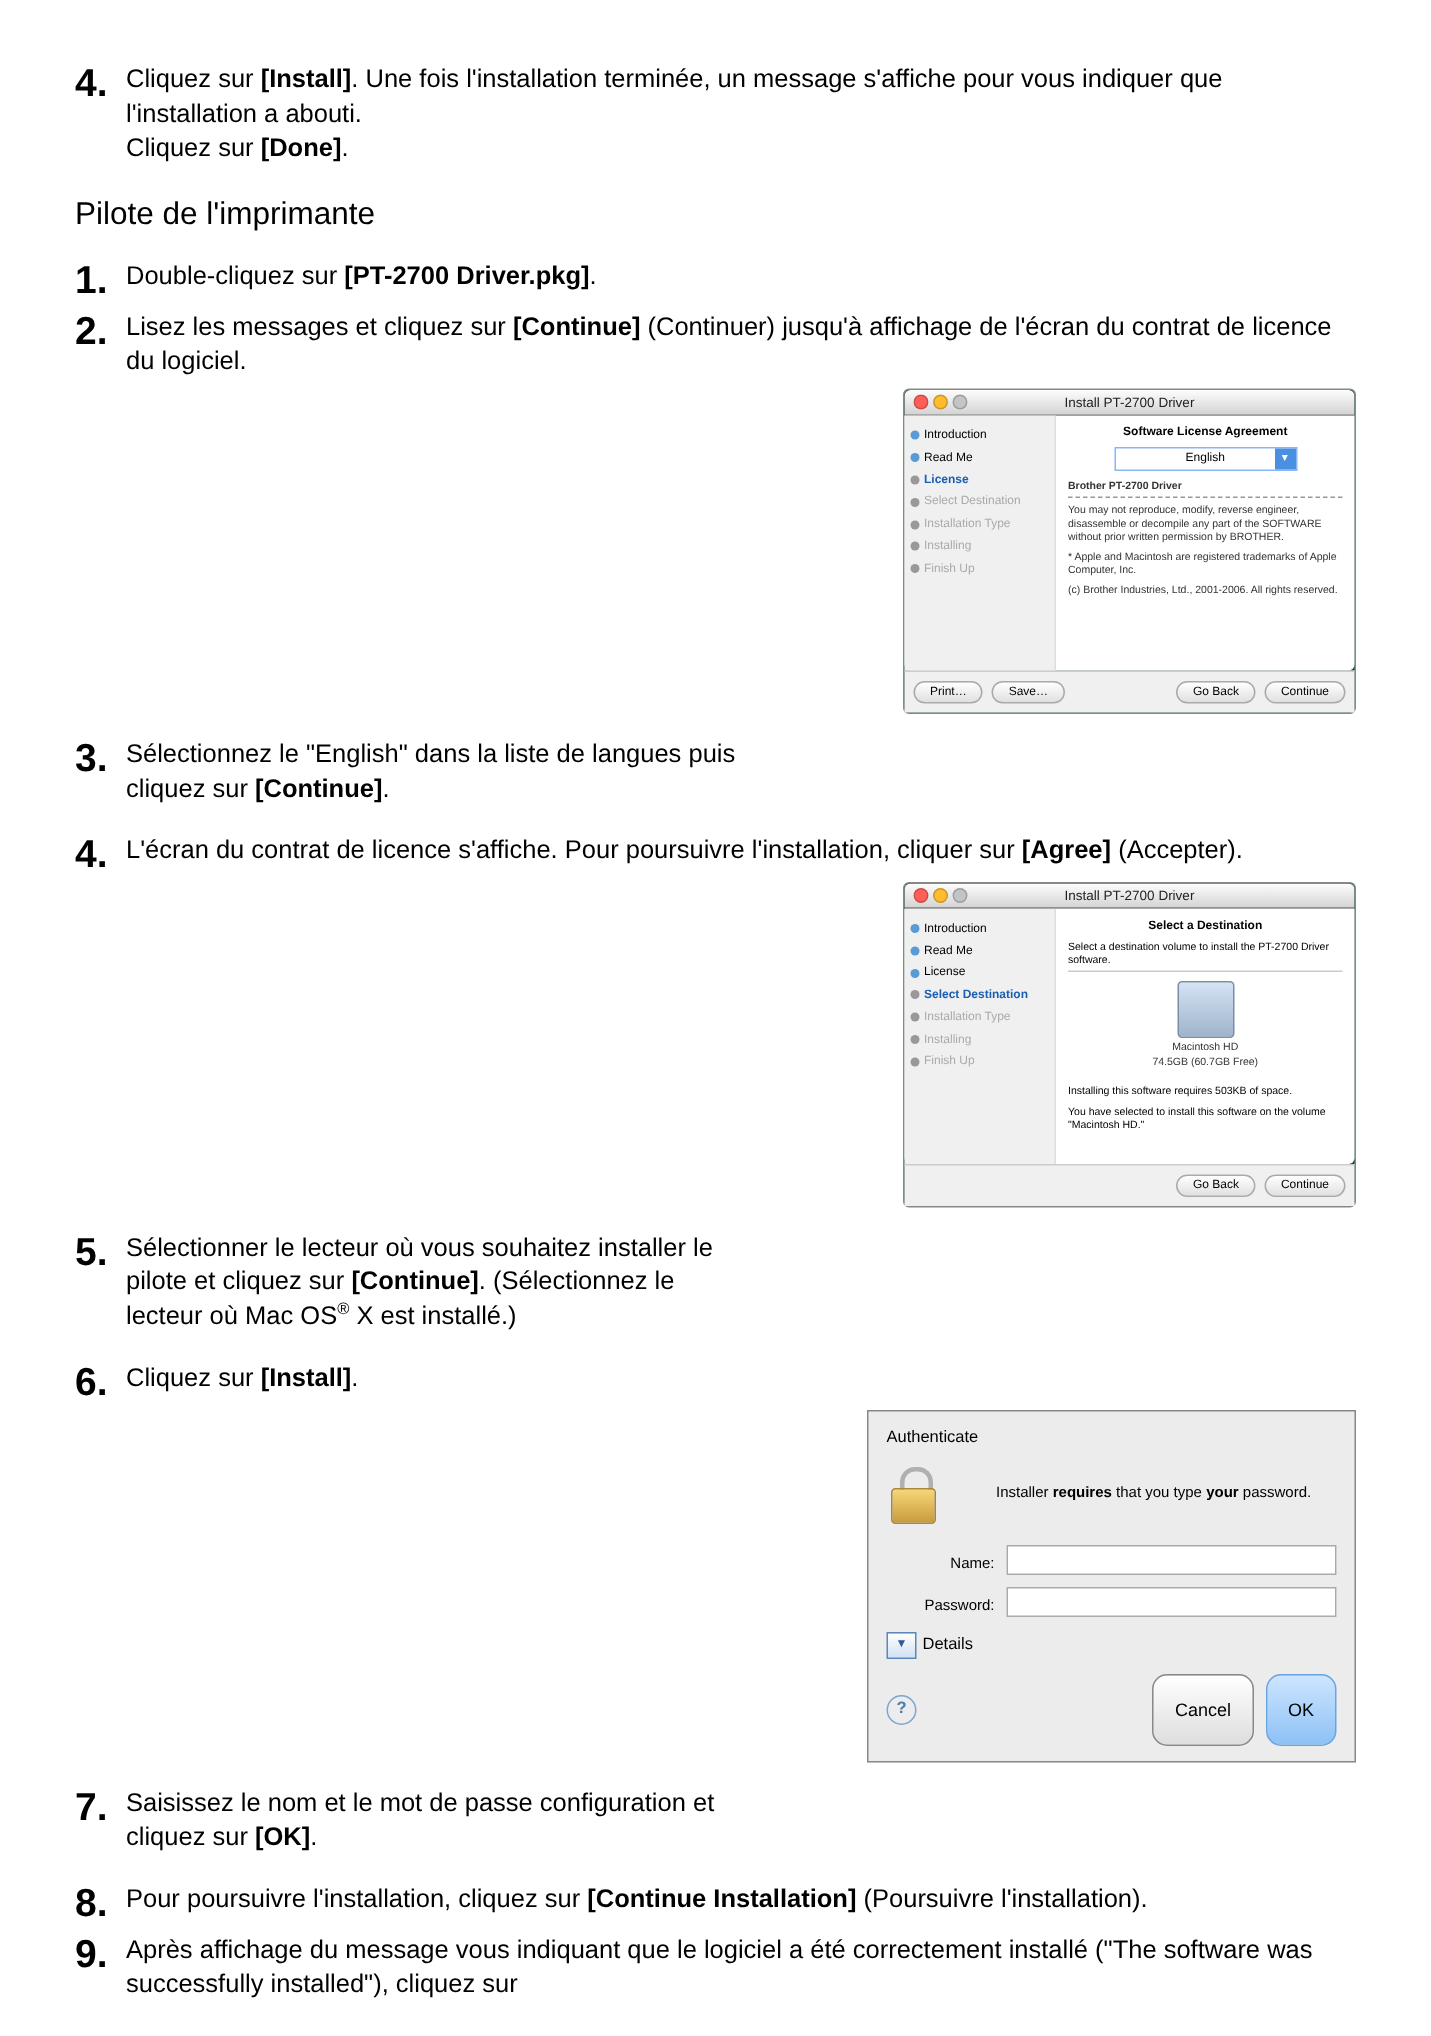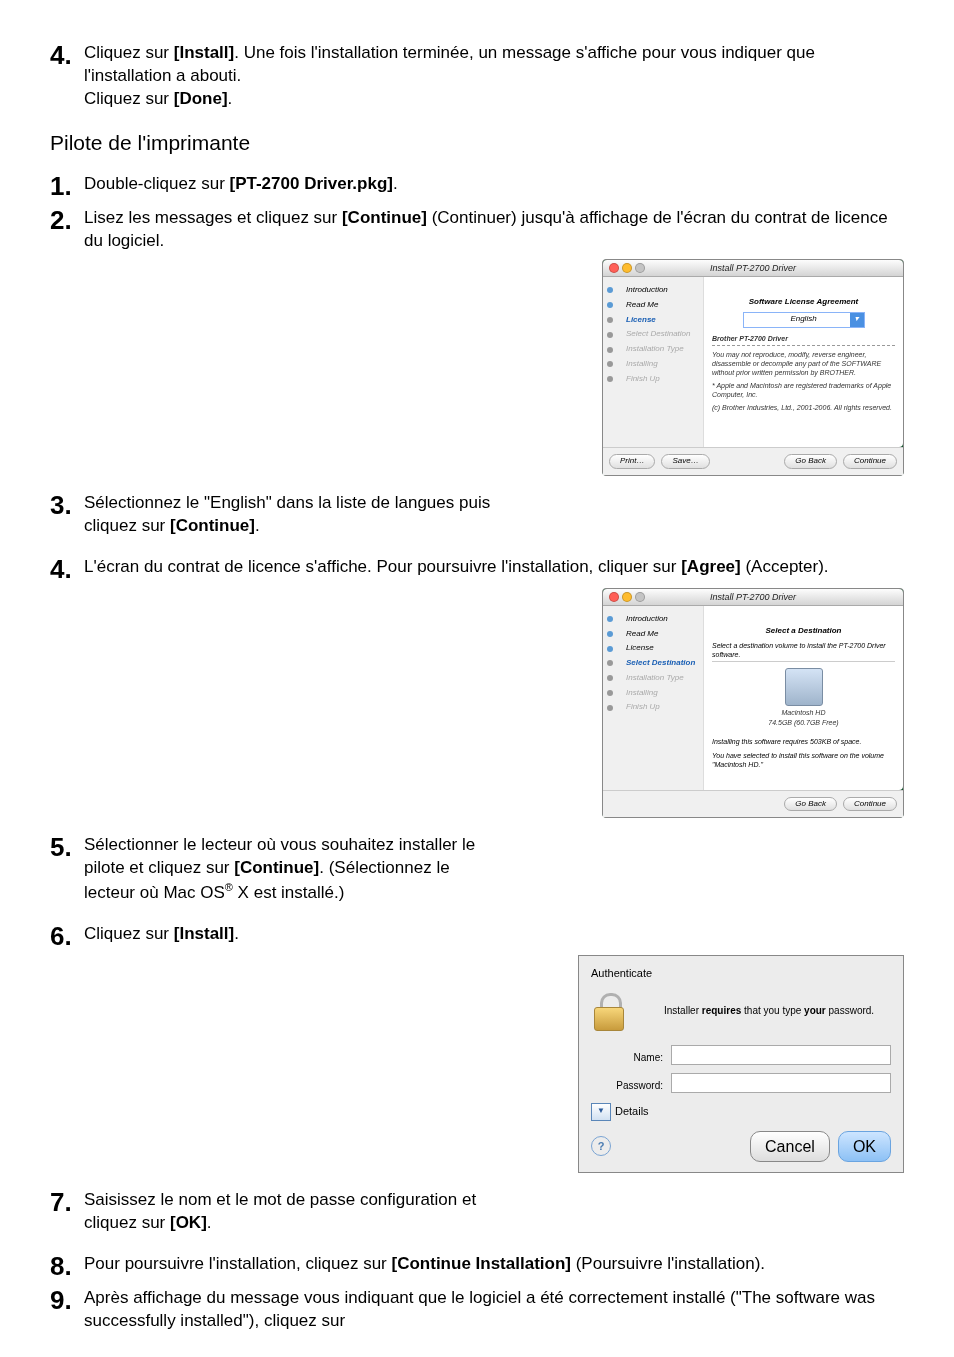--- a/index.html
+++ b/index.html
@@ -6,34 +6,34 @@
 .note-box { border: 1px solid #000; padding: 8px 14px; margin-bottom: 20px; display: flex; }
 .note-label { font-weight: bold; margin-right: 20px; flex-shrink: 0; }
 .note-text { flex: 1; }
 .step { display: flex; margin-bottom: 6px; align-items: flex-start; clear: both; }
 .step-num { font-family: Arial, sans-serif; font-weight: 900; font-size: 26px; width: 34px; flex-shrink: 0; line-height: 1; margin-top: 2px; }
 .step-text { flex: 1; padding-top: 2px; }
 .section-title { font-weight: normal; font-size: 21px; margin: 18px 0 14px 0; }
 .bold { font-weight: bold; }
 .sup { font-size: 11px; vertical-align: super; }
 .figure { float: right; margin-left: 12px; margin-bottom: 14px; }
-.window { width: 300px; background: #14532d; border: 1px solid #888; border-radius: 4px; font-family: "Lucida Grande", Arial, sans-serif; font-size: 9px; font-style: italic; }
+.window { width: 300px; background: #14532d; border: 1px solid #888; border-radius: 4px; font-family: "Lucida Grande", Arial, sans-serif; font-size: 9px; }
 .titlebar { height: 16px; background: linear-gradient(#fdfdfd,#d4d4d4); border-bottom:1px solid #aaa; border-radius:4px 4px 0 0; display:flex; align-items:center; padding:0 6px; position:relative;}
 .tb-dots { display:flex; gap:3px;}
 .tb-dot { width:8px; height:8px; border-radius:50%; border:1px solid rgba(0,0,0,0.2);}
 .tb-red{background:#ff5f57;} .tb-yellow{background:#febc2e;} .tb-green{background:#c4c4c4;}
 .tb-title{ position:absolute; left:0; right:0; text-align:center; font-size:9px; color:#222;}
 .window-body{ display:flex; min-height:170px; background:#fff; border-radius:0 0 4px 4px;}
 .sidebar{ width:92px; background:#f0f0f0; padding:8px 4px; font-size:8px; border-right:1px solid #ddd;}
-.sidebar div{ margin-bottom:4px; display:flex; align-items:center; gap:13px;}
+.sidebar div{ margin-bottom:4px; display:flex; align-items:center; gap:3px;}
 .sb-bullet{ width:6px; height:6px; border-radius:50%; background:#999; flex-shrink:0;}
 .sb-done .sb-bullet{ background:#5b9bd5;}
 .sb-current{ font-weight:bold; color:#1a5fb4;}
 .sb-future{ color:#aaa;}
-.content-pane{ flex:1; padding:20px 8px; font-size:8px; position:relative;}
+.content-pane{ flex:1; padding:6px 8px; font-size:8px; position:relative;}
 .content-heading{ font-weight:bold; text-align:center; margin-bottom:4px;}
 .lang-select{ display:flex; justify-content:center; margin:4px 0 6px;}
 .lang-box{ border:1px solid #8ab4f8; background:#fff; width:120px; height:14px; display:flex; align-items:center; justify-content:center; position:relative;}
 .lang-arrow{ position:absolute; right:0; top:0; bottom:0; width:14px; background:#4a90e2; display:flex; align-items:center; justify-content:center; color:#fff;}
 .license-text{ font-size:7px; line-height:1.3; color:#333;}
 .license-text p{ margin:4px 0;}
 .button-row{ display:flex; justify-content:flex-end; gap:6px; padding:6px; background:#f0f0f0; border-top:1px solid #ccc;}
 .mac-btn{ background:linear-gradient(#fff,#e0e0e0); border:1px solid #aaa; border-radius:10px; padding:1px 10px; font-size:8px;}
 .button-row-left{ margin-right:auto; display:flex; gap:6px;}
 .hd-icon{ width:36px; height:36px; background:linear-gradient(#d4e3f5,#9fb4cb); border:1px solid #7a8da3; border-radius:3px; margin:6px auto 2px auto;}
@@ -46,21 +46,21 @@
 .lock-shackle{ position:absolute; top:2px; left:9px; width:16px; height:16px; border:3px solid #b0b0b0; border-bottom:none; border-radius:10px 10px 0 0;}
 .auth-msg{ flex:1; font-size:10px;padding-left:27px;}
 .auth-row{ display:flex; align-items:flex-end; margin-bottom:8px;}
 .auth-label{ width:72px; text-align:right; margin-right:8px; font-size:10px;}
 .auth-input{ flex:1; height:18px; border:1px solid #aaa; background:#fff;}
 .auth-details{ display:flex; align-items:center; gap:4px; margin:10px 0;}
 .details-btn{ width:18px; height:16px; background:linear-gradient(#fff,#d1e1f2); border:1px solid #5a86b8; display:flex; align-items:center; justify-content:center; font-size:8px; color:#2a5a9a;}
 .auth-bottom{ display:flex; align-items:center; justify-content:space-between; margin-top:6px;}
 .help-icon{ width:18px; height:18px; border:1px solid #7aa4d3; border-radius:50%; color:#4a7cb2; display:flex; align-items:center; justify-content:center; font-size:11px; font-weight:bold;}
 .auth-btns{ display:flex; gap:8px;}
-.auth-btn{ border-radius:10px; padding:4px 14px; font-size:16px; border:1px solid #888; background:linear-gradient(#fff,#ddd);}
+.auth-btn{ border-radius:10px; padding:15px 14px; font-size:12px; border:1px solid #888; background:linear-gradient(#fff,#ddd);}
 .auth-btn-ok{ background:linear-gradient(#cde5ff,#8dc1f5); border-color:#6aa4e0;}
 .container{ position:relative; min-height:1280px;}
 </style>
 </head>
 <body>
 <div class="container">
 
 
 <div class="step">
   <div class="step-num">4.</div>

